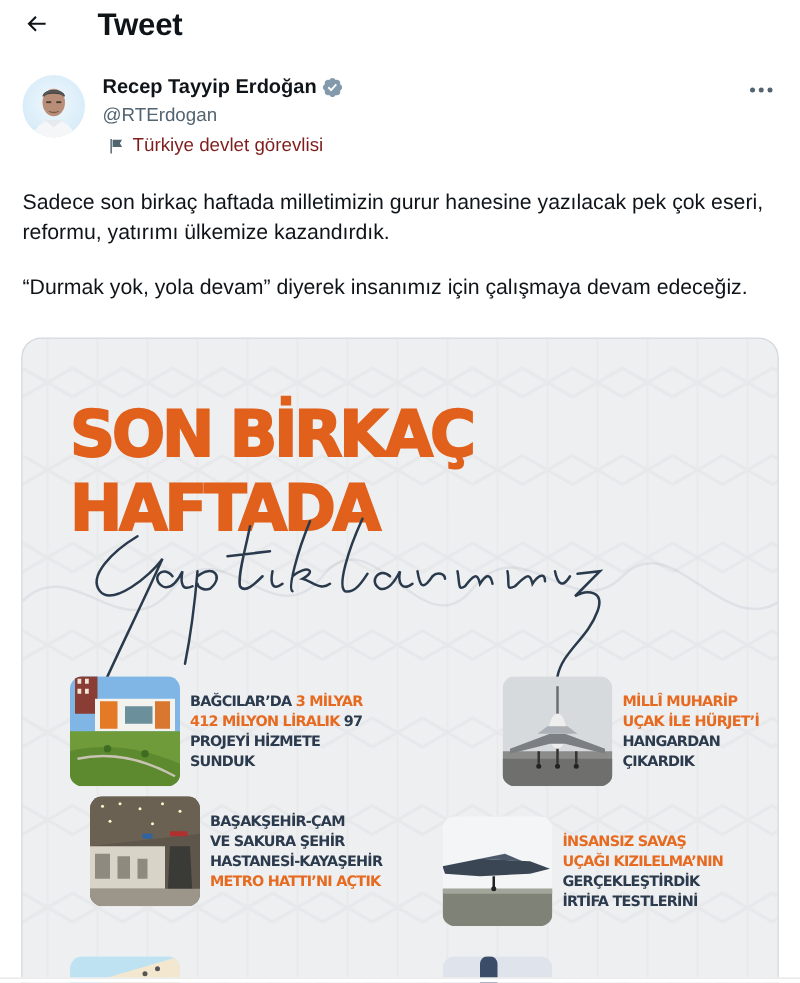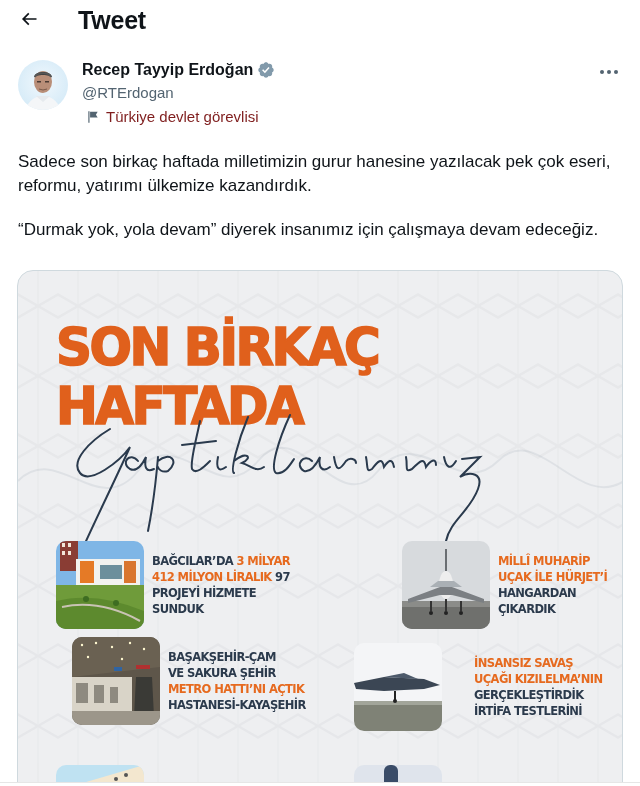--- a/index.html
+++ b/index.html
@@ -197,26 +197,26 @@
             <rect x="38" y="50" width="8" height="16" fill="#8e8a80"></rect>
           <rect x="42" y="30" width="8" height="4" fill="#2f64a3"></rect>
             <rect x="64" y="28" width="14" height="4" fill="#b03030"></rect>
           <path d="M64 40 L80 40 L82 80 L62 80Z" fill="#3a3a36"></path>
           <rect x="0" y="74" width="88" height="14" fill="#9c968a"></rect>
         </svg>
       </div>
       <div class="item-text">
         <div><span>BAŞAKŞEHİR-ÇAM</span></div>
         <div><span>VE SAKURA ŞEHİR</span></div>
+        <div><span>HASTANESİ-KAYAŞEHİR</span></div>
         <div><span class="or">METRO HATTI’NI AÇTIK</span></div>
-        <div><span>HASTANESİ-KAYAŞEHİR</span></div>
-      </div>
-    </div>
-
-    <div class="item" style="left:336px; top:102px;gap:24px;">
+      </div>
+    </div>
+
+    <div class="item" style="left:336px; top:112px;">
       <div class="thumb">
         <svg width="88" height="88" viewBox="0 0 88 88">
           <rect width="88" height="88" fill="#f4f5f7"></rect>
           <rect x="0" y="58" width="88" height="30" fill="#7f8276"></rect>
           <rect x="0" y="58" width="88" height="4" fill="#a2a59a"></rect>
           <path d="M0 40 L30 34 L70 36 L86 42 L70 46 L30 48 L2 46Z" fill="#3b4654"></path>
           <path d="M30 34 L50 30 L64 36Z" fill="#4d5a6b"></path>
           <rect x="40" y="48" width="2" height="10" fill="#222"></rect>
             <circle cx="41" cy="58" r="2" fill="#222"></circle>
         </svg>

